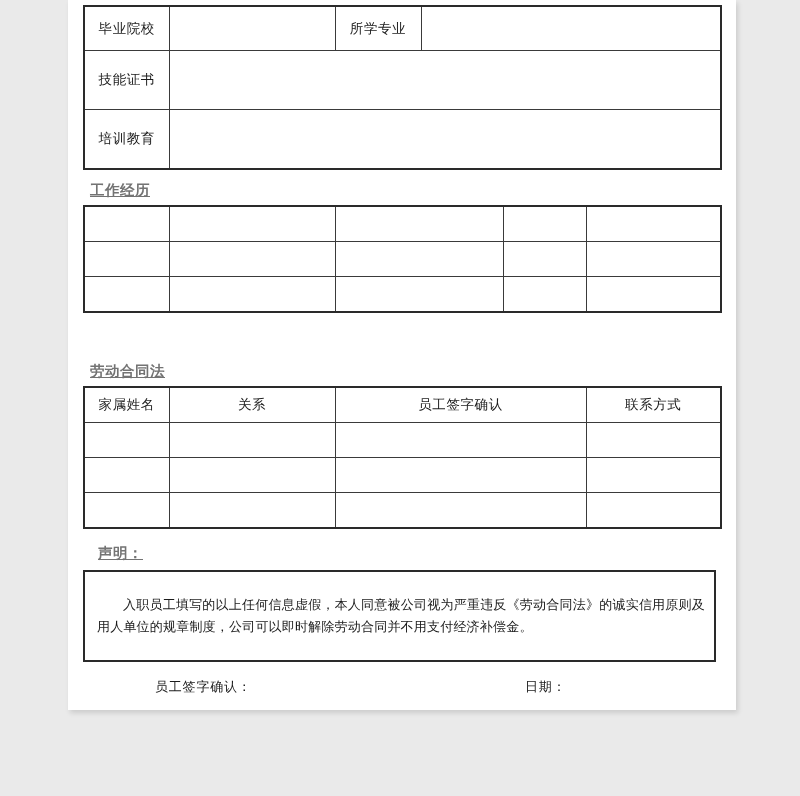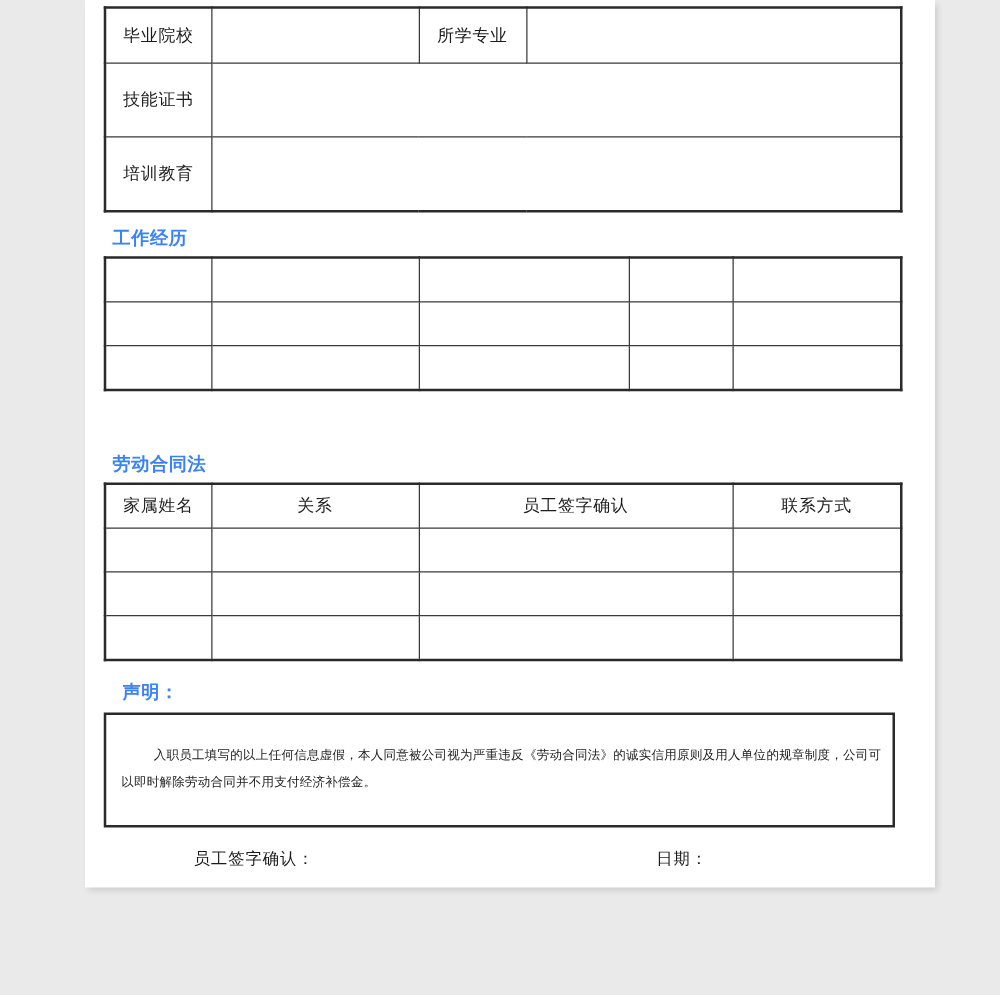--- a/index.html
+++ b/index.html
@@ -20,21 +20,20 @@
   }
   
   .paper {
     position: absolute;
     left: 68px;
     top: 0px;
     width: 668px;
     height: 710px;
     background: #ffffff;
     box-shadow: 2px 3px 5px rgba(0,0,0,0.13);
-    padding-left: 12px;
   }
 
   
   table.form-table {
     border-collapse: collapse;
     table-layout: fixed;
     width: 637px;
     border: 2px solid #2a2a2a;
     font-family: "DejaVu Serif", "Liberation Serif", serif;
   }
@@ -57,23 +56,24 @@
   }
   .edu-table td { height: 43px; }
   .edu-table tr.tall-row td { height: 58px; text-align: center; }
 
   
   .section-heading {
     position: absolute;
     font-family: "DejaVu Sans", "Liberation Sans", sans-serif;
     font-weight: bold;
     font-size: 14.5px;
-    color: #3b82f6;
+    color: #737373;
     letter-spacing: 0.5px;
     white-space: nowrap;
+    text-decoration: underline;
   }
 
   .work-table-wrap {
     position: absolute;
     left: 15px;
     top: 205px;
   }
   .work-table td { height: 34px; }
 
   .family-table-wrap {
@@ -93,21 +93,21 @@
     border: 2px solid #2a2a2a;
     background: #ffffff;
     box-sizing: border-box;
   }
   .declaration-text {
     position: absolute;
     left: 12px;
     top: 22px;
     width: 608px;
     font-family: "DejaVu Serif", "Liberation Serif", serif;
-    font-size: 10px;
+    font-size: 13px;
     line-height: 22px;
     color: #1b1b1b;
     text-indent: 26px;
     text-align: justify;
     letter-spacing: 0.2px;
   }
 
   .signature-row {
     position: absolute;
     left: 15px;

